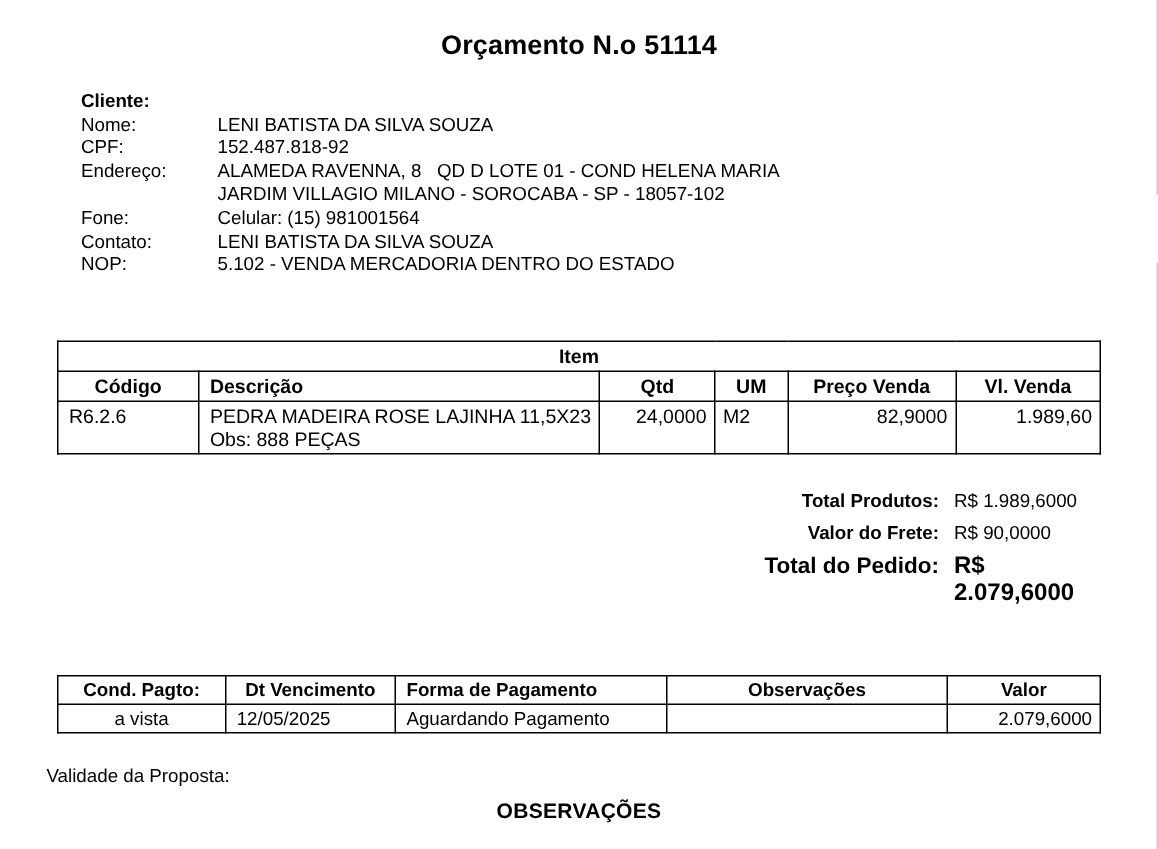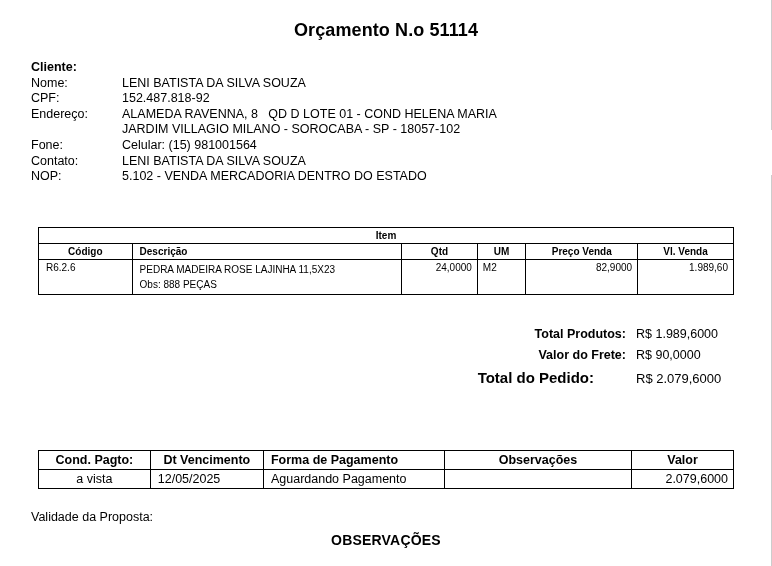--- a/index.html
+++ b/index.html
@@ -50,20 +50,21 @@
   
   .info-block {
     position: absolute;
     left: 31px;
     top: 60px;
     font-size: 12.5px;
     line-height: 15.6px;
   }
   .info-row {
     display: flex;
+    margin-left: 23px;
   }
   .info-label {
     width: 91px;
     flex: 0 0 91px;
     font-weight: normal;
   }
   .info-label.bold {
     font-weight: bold;
   }
   .info-value {
@@ -73,21 +74,21 @@
     font-weight: bold;
   }
 
   
   .items-table {
     position: absolute;
     left: 38px;
     top: 227px;
     width: 696px;
     border-collapse: collapse;
-    font-size: 10px;
+    font-size: 13px;
   }
   .items-table th,
   .items-table td {
     border: 1px solid #000000;
     padding: 2px 5px;
     vertical-align: top;
   }
   .items-table th.group {
     text-align: center;
     font-weight: bold;
@@ -134,23 +135,22 @@
   }
   .totals-value {
     width: 98px;
     text-align: left;
   }
   .totals-row.grand .totals-label {
     font-size: 15px;
     font-weight: bold;
   }
   .totals-row.grand .totals-value {
-    font-size: 13px;
-    font-weight: normal;
-    margin-left: 32px;
+    font-size: 16px;
+    font-weight: bold;
   }
 
   
   .pay-table {
     position: absolute;
     left: 38px;
     top: 450px;
     width: 696px;
     border-collapse: collapse;
     font-size: 12.5px;

